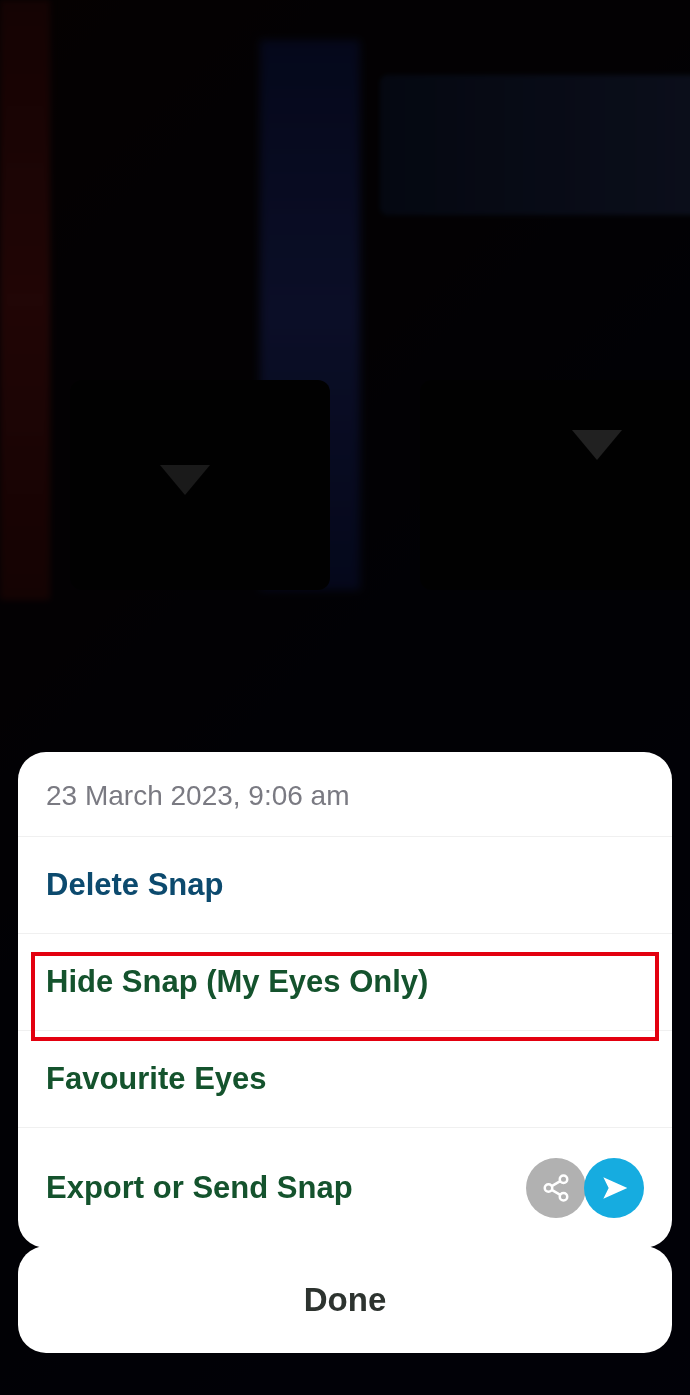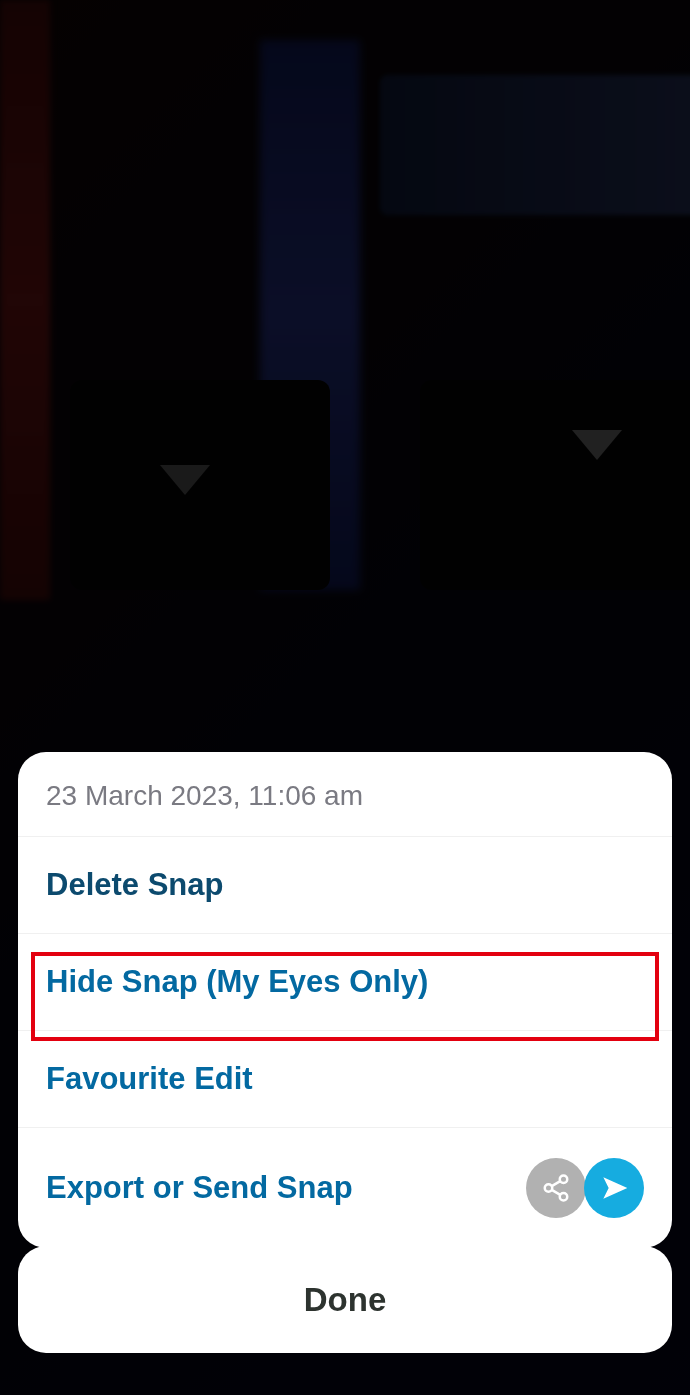--- a/index.html
+++ b/index.html
@@ -111,21 +111,21 @@
       padding: 28px 28px 24px 28px;
       color: #7a7a82;
       font-size: 28px;
       font-weight: 500;
       border-bottom: 1px solid #f0f0f0;
     }
     .sheet-item {
       padding: 30px 28px;
       font-size: 31px;
       font-weight: 600;
-      color: #0369a1;
+      color: #14532d;
       border-bottom: 1px solid #f0f0f0;
       display: flex;
       align-items: center;
       justify-content: space-between;
     }
     .sheet-item.destructive {
       color: #0c4a6e;
     }
     .sheet-item:last-child {
       border-bottom: none;
@@ -183,32 +183,32 @@
   <div class="bg-detail-3"></div>
   <div class="bg-detail-1"></div>
   <div class="bg-key-1"></div>
   <div class="bg-key-2"></div>
   <div class="bg-arrow-1"></div>
   <div class="bg-arrow-2"></div>
 </div>
 <div class="overlay"></div>
 
 <div class="action-sheet">
-  <div class="sheet-header">23 March 2023, 11:06 am</div>
+  <div class="sheet-header">23 March 2023, 9:06 am</div>
 
   <div class="sheet-item destructive">
     <span>Delete Snap</span>
   </div>
 
   <div class="sheet-item">
     <span>Hide Snap (My Eyes Only)</span>
   </div>
 
   <div class="sheet-item">
-    <span>Favourite Edit</span>
+    <span>Favourite Eyes</span>
   </div>
 
 
 
   <div class="sheet-item">
     <span>Export or Send Snap</span>
     <div class="icon-row">
       <div class="circle-icon share-circle">
         <svg width="30" height="30" viewBox="0 0 24 24" fill="none" stroke="#fff" stroke-width="2">
           <circle cx="18" cy="5" r="3"></circle>

